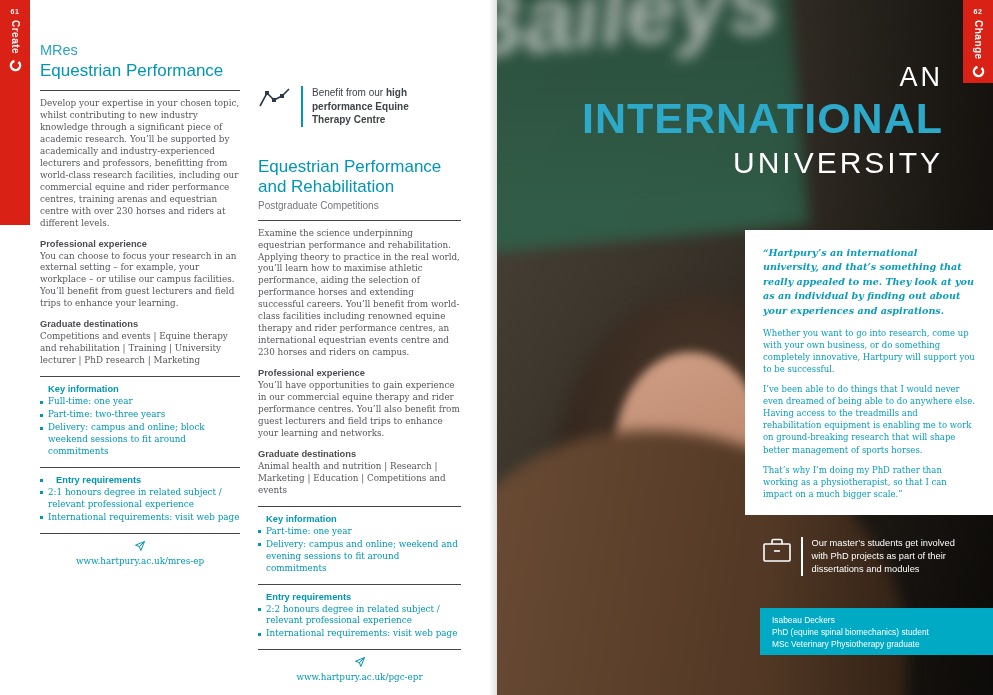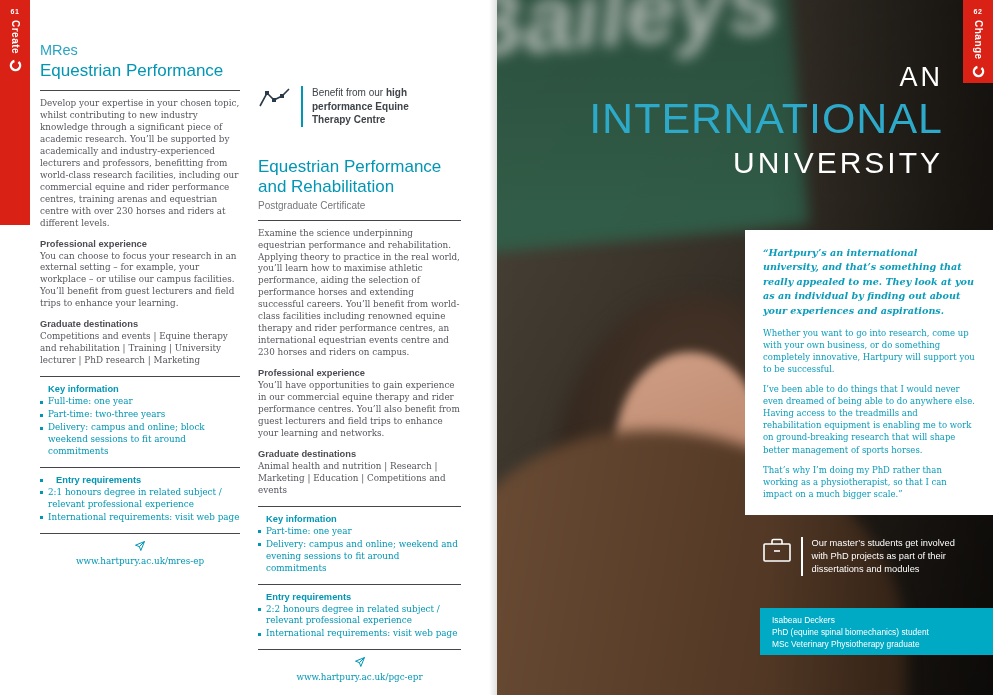--- a/index.html
+++ b/index.html
@@ -68,21 +68,21 @@
                background:#33353a; border-radius:40%; filter:blur(10px); }
   .ph-horse { position:absolute; left:-60px; top:430px; width:470px; height:400px;
               background:linear-gradient(100deg,#6e4f37 0%, #5b3f2a 45%, #432d1d 100%);
               border-radius:45% 55% 30% 30%; filter:blur(7px); }
   .ph-vignette { position:absolute; inset:0;
                  background:linear-gradient(to right, rgba(0,0,0,0) 55%, rgba(0,0,0,.45) 100%),
                             linear-gradient(to bottom, rgba(0,0,0,.15) 0%, rgba(0,0,0,0) 30%); }
 
   .headline { position:absolute; right:50px; top:64px; text-align:right; z-index:5; line-height:1; }
   .hl1 { font-size:27px; font-weight:300; color:#ffffff; letter-spacing:3px; }
-  .hl2 { font-size:43px; font-weight:400; color:#2da9c9; letter-spacing:1px; margin-top:6px; }
+  .hl2 { font-size:43px; font-weight:700; color:#2da9c9; letter-spacing:1px; margin-top:6px; }
   .hl3 { font-size:30px; font-weight:300; color:#ffffff; letter-spacing:3px; margin-top:8px; }
 
   .quote-box { position:absolute; left:745px; top:230px; width:248px; height:285px;
                background:#ffffff; padding:16px 18px 12px 18px; z-index:6; }
   .quote-lead { font-family:"DejaVu Serif", serif; font-style:italic; font-weight:bold;
                 font-size:9.6px; line-height:1.5; color:#0a9cba; margin-bottom:9px; }
   .quote-p { font-family:"DejaVu Serif", serif; font-size:8.5px; line-height:1.42;
              color:#0a9cba; margin-bottom:8px; }
 
   .stat { position:absolute; left:762px; top:537px; width:228px; display:flex;
@@ -170,21 +170,21 @@
         <path d="M2 20 L9 7 L16 14 L24 10 L31 3" fill="none" stroke="#2b3a4a" stroke-width="1.6"></path>
         <rect x="7" y="5" width="4" height="4" fill="#2b3a4a"></rect>
         <rect x="14" y="12" width="4" height="4" fill="#2b3a4a"></rect>
         <rect x="22" y="8" width="4" height="4" fill="#2b3a4a"></rect>
       </svg>
       <div class="callout-divider"></div>
       <p class="callout-text"><span>Benefit from our </span><b>high performance Equine Therapy Centre</b></p>
     </div>
 
     <h1 class="course-title">Equestrian Performance and Rehabilitation</h1>
-    <div class="subtitle">Postgraduate Certificate</div>
+    <div class="subtitle">Postgraduate Competitions</div>
     <hr class="rule">
     <p class="body-text">Examine the science underpinning equestrian performance and rehabilitation. Applying theory to practice in the real world, you’ll learn how to maximise athletic performance, aiding the selection of performance horses and extending successful careers. You’ll benefit from world-class facilities including renowned equine therapy and rider performance centres, an international equestrian events centre and 230 horses and riders on campus.</p>
 
     <h3 class="sect-head">Professional experience</h3>
     <p class="body-text">You’ll have opportunities to gain experience in our commercial equine therapy and rider performance centres. You’ll also benefit from guest lecturers and field trips to enhance your learning and networks.</p>
 
     <h3 class="sect-head">Graduate destinations</h3>
     <p class="body-text">Animal health and nutrition | Research | Marketing | Education | Competitions and events</p>
 
     <hr class="rule">

